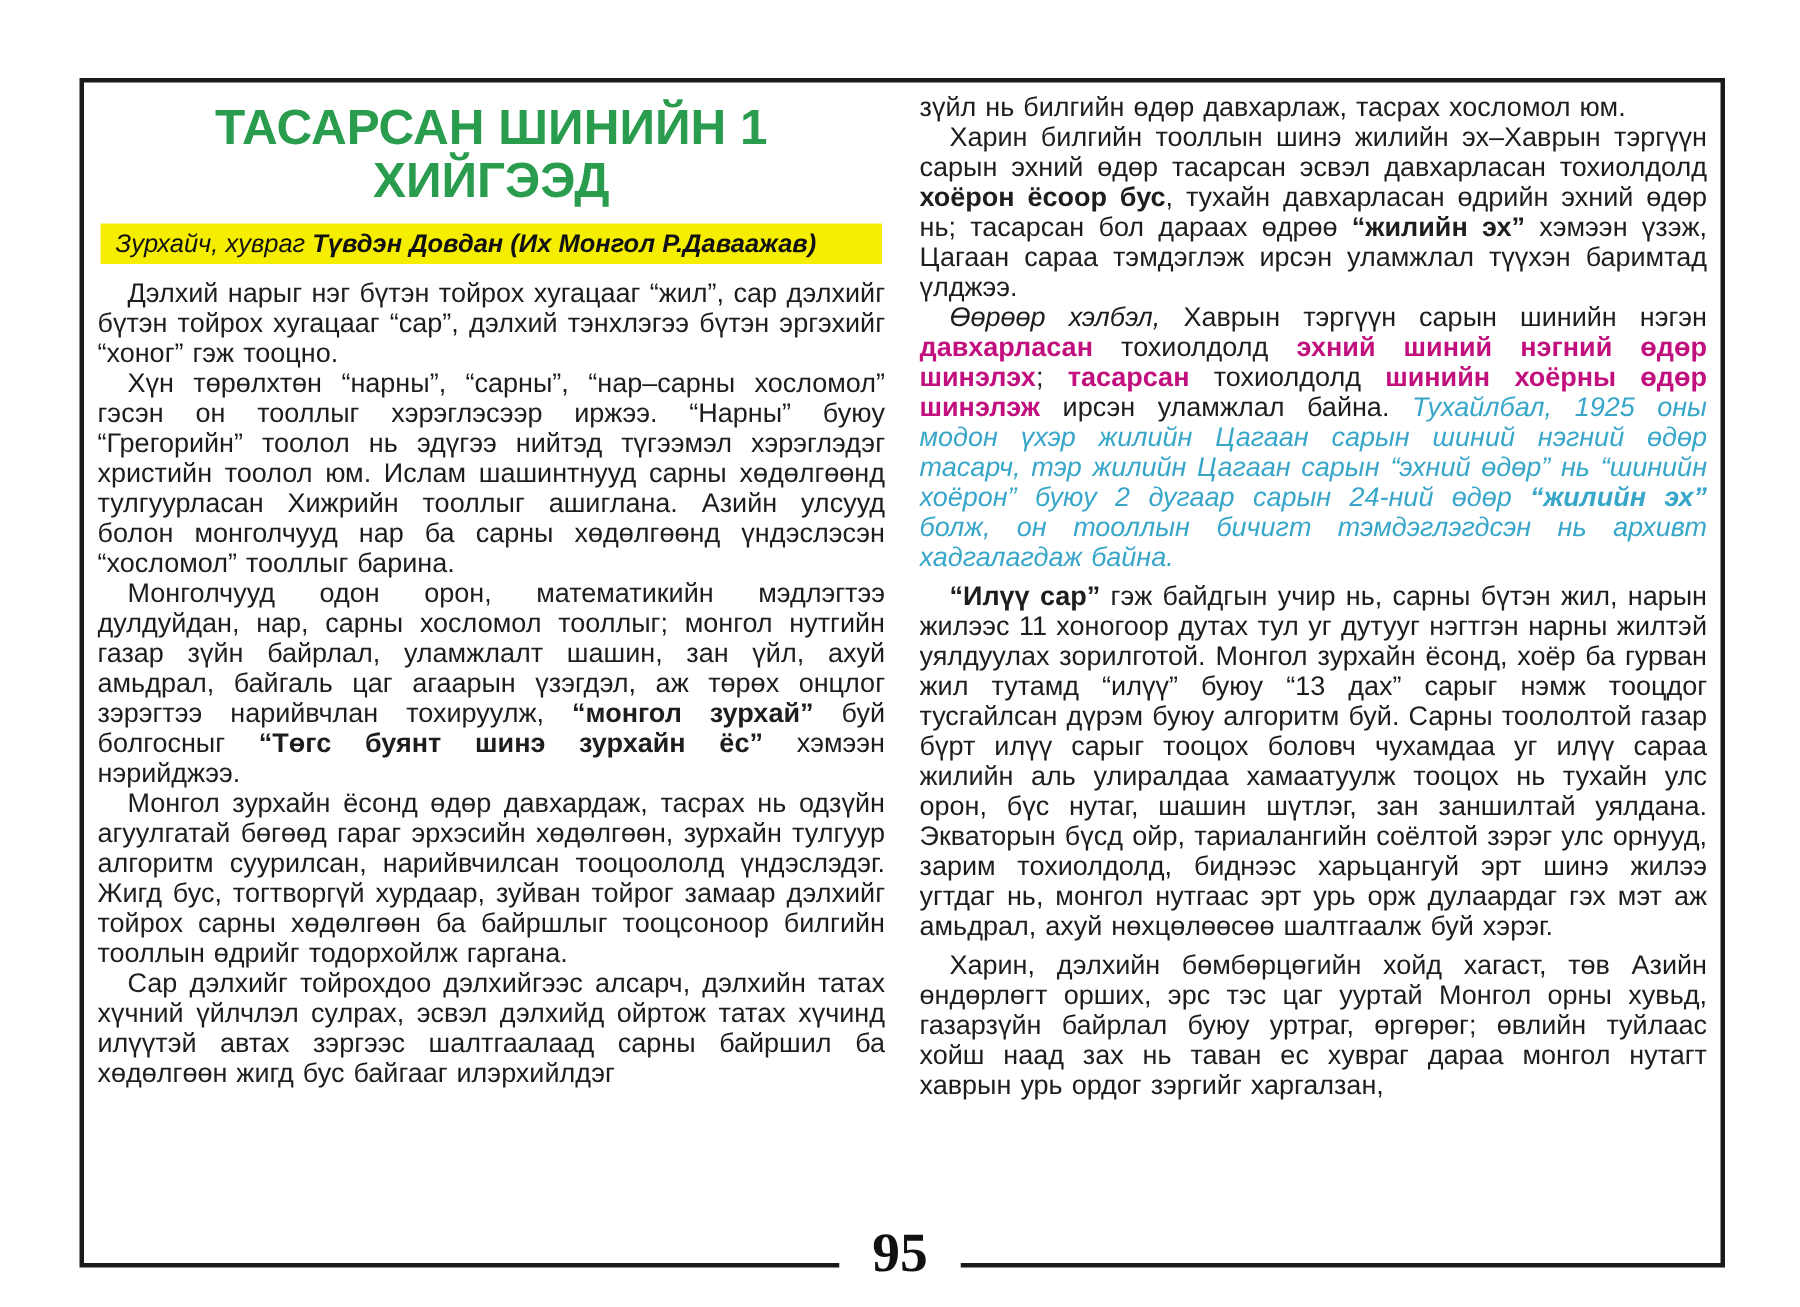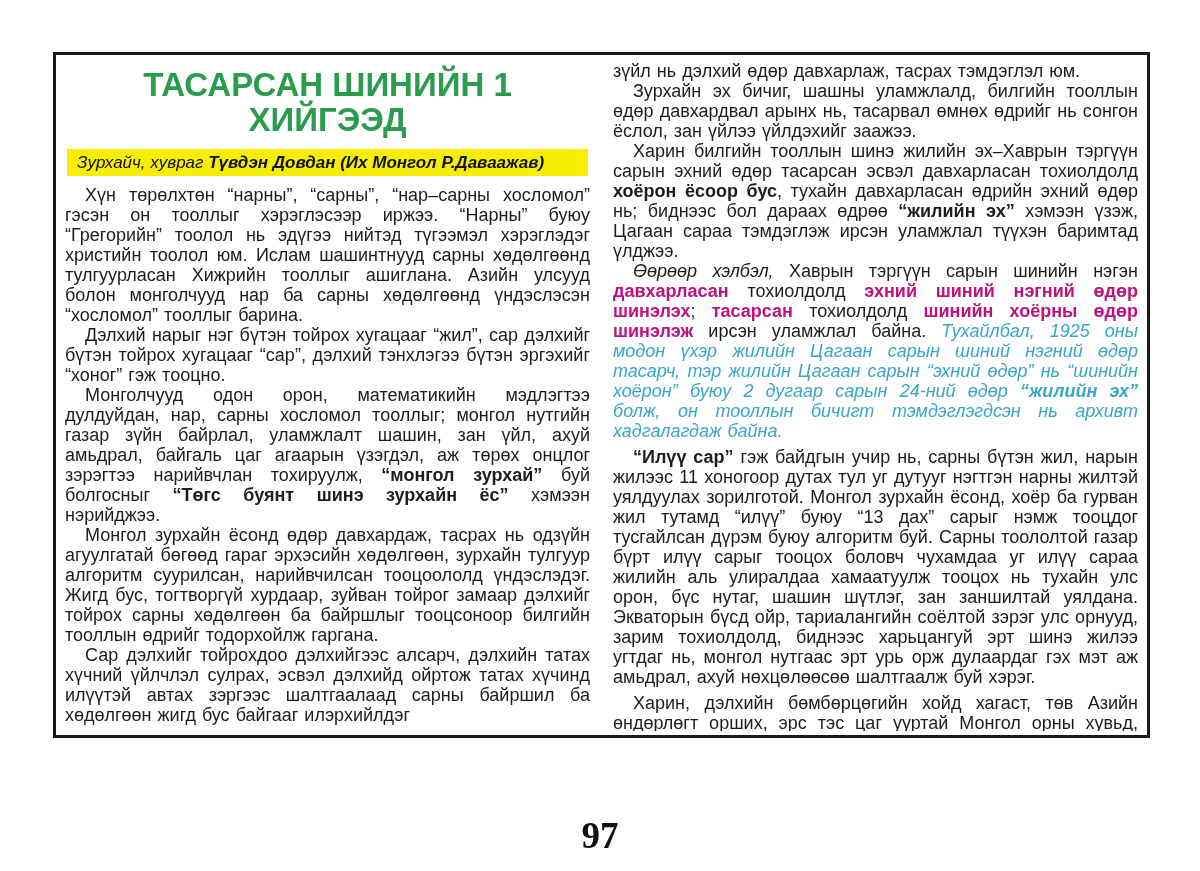--- a/index.html
+++ b/index.html
@@ -13,21 +13,21 @@
   body{
     width:1200px;height:871px;
     background:#ffffff;
     position:relative;
     overflow:hidden;
     font-family:"Liberation Sans","DejaVu Sans",sans-serif;
   }
   .frame{
     position:absolute;
     left:53px;top:52px;
-    width:1097px;height:686px;
+    width:1097px;height:793px;
     box-sizing:border-box;
     border:3px solid #1a1a1a;
     background:#ffffff;
     display:flex;
     gap:23px;
     padding:6px 9px 4px 9px;
   }
   .col{flex:1 1 0;overflow:hidden;min-width:0;}
   .headline{
     margin:6px 0 7px 0;
@@ -86,32 +86,31 @@
 </head>
 <body>
 
 <div class="frame">
   <div class="col">
     <h1 class="headline">
       <span class="hl">ТАСАРСАН ШИНИЙН 1 ХИЙГЭЭД</span>
     </h1>
     <div class="byline"><span>Зурхайч, хувраг </span><span class="name">Түвдэн Довдан (Их Монгол Р.Даваажав)</span></div>
     <div>
+        <p class="para"><span>Дэлхий нарыг нэг бүтэн тойрох хугацааг “жил”, сар дэлхийг бүтэн тойрох хугацааг “сар”, дэлхий тэнхлэгээ бүтэн эргэхийг “хоног” гэж тооцно.</span></p>
         <p class="para"><span>Хүн төрөлхтөн “нарны”, “сарны”, “нар–сарны хосломол” гэсэн он тооллыг хэрэглэсээр иржээ. “Нарны” буюу “Грегорийн” тоолол нь эдүгээ нийтэд түгээмэл хэрэглэдэг христийн тоолол юм. Ислам шашинтнууд сарны хөдөлгөөнд тулгуурласан Хижрийн тооллыг ашиглана. Азийн улсууд болон монголчууд нар ба сарны хөдөлгөөнд үндэслэсэн “хосломол” тооллыг барина.</span></p>
-        <p class="para"><span>Дэлхий нарыг нэг бүтэн тойрох хугацааг “жил”, сар дэлхийг бүтэн тойрох хугацааг “сар”, дэлхий тэнхлэгээ бүтэн эргэхийг “хоног” гэж тооцно.</span></p>
         <p class="para"><span>Монголчууд одон орон, математикийн мэдлэгтээ дулдуйдан, нар, сарны хосломол тооллыг; монгол нутгийн газар зүйн байрлал, уламжлалт шашин, зан үйл, ахуй амьдрал, байгаль цаг агаарын үзэгдэл, аж төрөх онцлог зэрэгтээ нарийвчлан тохируулж, </span><span class="r-b">“монгол зурхай”</span><span> буй болгосныг </span><span class="r-b">“Төгс буянт шинэ зурхайн ёс”</span><span> хэмээн нэрийджээ.</span></p>
         <p class="para"><span>Монгол зурхайн ёсонд өдөр давхардаж, тасрах нь одзүйн агуулгатай бөгөөд гараг эрхэсийн хөдөлгөөн, зурхайн тулгуур алгоритм суурилсан, нарийвчилсан тооцоололд үндэслэдэг. Жигд бус, тогтворгүй хурдаар, зуйван тойрог замаар дэлхийг тойрох сарны хөдөлгөөн ба байршлыг тооцсоноор билгийн тооллын өдрийг тодорхойлж гаргана.</span></p>
         <p class="para"><span>Сар дэлхийг тойрохдоо дэлхийгээс алсарч, дэлхийн татах хүчний үйлчлэл сулрах, эсвэл дэлхийд ойртож татах хүчинд илүүтэй автах зэргээс шалтгаалаад сарны байршил ба хөдөлгөөн жигд бус байгааг илэрхийлдэг</span></p>
       </div>
   </div>
   <div class="col">
     <div>
-        <p class="para no-indent"><span>зүйл нь дэлхий өдөр давхарлаж, тасрах тэмдэглэл юм.</span></p>
-        <p class="para"><span>Зурхайн эх бичиг, шашны уламжлалд, билгийн тооллын өдөр давхардвал арынх нь, тасарвал өмнөх өдрийг нь сонгон ёслол, зан үйлээ үйлдэхийг заажээ.</span></p>
-        <p class="para"><span>Харин билгийн тооллын шинэ жилийн эх–Хаврын тэргүүн сарын эхний өдөр тасарсан эсвэл давхарласан тохиолдолд </span><span class="r-b">хоёрон ёсоор бус</span><span>, тухайн давхарласан өдрийн эхний өдөр нь; биднээс бол дараах өдрөө </span><span class="r-b">“жилийн эх”</span><span> хэмээн үзэж, Цагаан сараа тэмдэглэж ирсэн уламжлал түүхэн баримтад үлджээ.</span></p>
+        <p class="para no-indent"><span>зүйл нь билгийн өдөр давхарлаж, тасрах хосломол юм.</span></p>
+        <p class="para"><span>Харин билгийн тооллын шинэ жилийн эх–Хаврын тэргүүн сарын эхний өдөр тасарсан эсвэл давхарласан тохиолдолд </span><span class="r-b">хоёрон ёсоор бус</span><span>, тухайн давхарласан өдрийн эхний өдөр нь; тасарсан бол дараах өдрөө </span><span class="r-b">“жилийн эх”</span><span> хэмээн үзэж, Цагаан сараа тэмдэглэж ирсэн уламжлал түүхэн баримтад үлджээ.</span></p>
         <p class="para"><span class="r-i">Өөрөөр хэлбэл,</span><span> Хаврын тэргүүн сарын шинийн нэгэн </span><span class="r-m">давхарласан</span><span> тохиолдолд </span><span class="r-m">эхний шиний нэгний өдөр шинэлэх</span><span>; </span><span class="r-m">тасарсан</span><span> тохиолдолд </span><span class="r-m">шинийн хоёрны өдөр шинэлэж</span><span> ирсэн уламжлал байна. </span><span class="r-c">Тухайлбал, 1925 оны модон үхэр жилийн Цагаан сарын шиний нэгний өдөр тасарч, тэр жилийн Цагаан сарын “эхний өдөр” нь “шинийн хоёрон” буюу 2 дугаар сарын 24-ний өдөр </span><span class="r-cb">“жилийн эх”</span><span class="r-c"> болж, он тооллын бичигт тэмдэглэгдсэн нь архивт хадгалагдаж байна.</span></p>
         <p class="para gap-before"><span class="r-b">“Илүү сар”</span><span> гэж байдгын учир нь, сарны бүтэн жил, нарын жилээс 11 хоногоор дутах тул уг дутууг нэгтгэн нарны жилтэй уялдуулах зорилготой. Монгол зурхайн ёсонд, хоёр ба гурван жил тутамд “илүү” буюу “13 дах” сарыг нэмж тооцдог тусгайлсан дүрэм буюу алгоритм буй. Сарны тоололтой газар бүрт илүү сарыг тооцох боловч чухамдаа уг илүү сараа жилийн аль улиралдаа хамаатуулж тооцох нь тухайн улс орон, бүс нутаг, шашин шүтлэг, зан заншилтай уялдана. Экваторын бүсд ойр, тариалангийн соёлтой зэрэг улс орнууд, зарим тохиолдолд, биднээс харьцангуй эрт шинэ жилээ угтдаг нь, монгол нутгаас эрт урь орж дулаардаг гэх мэт аж амьдрал, ахуй нөхцөлөөсөө шалтгаалж буй хэрэг.</span></p>
         <p class="para gap-before"><span>Харин, дэлхийн бөмбөрцөгийн хойд хагаст, төв Азийн өндөрлөгт орших, эрс тэс цаг ууртай Монгол орны хувьд, газарзүйн байрлал буюу уртраг, өргөрөг; өвлийн туйлаас хойш наад зах нь таван ес хувраг дараа монгол нутагт хаврын урь ордог зэргийг харгалзан,</span></p>
       </div>
   </div>
 </div>
 
-<div class="pagenum">97</div>
+<div class="pagenum">95</div>
 
 </body></html>

